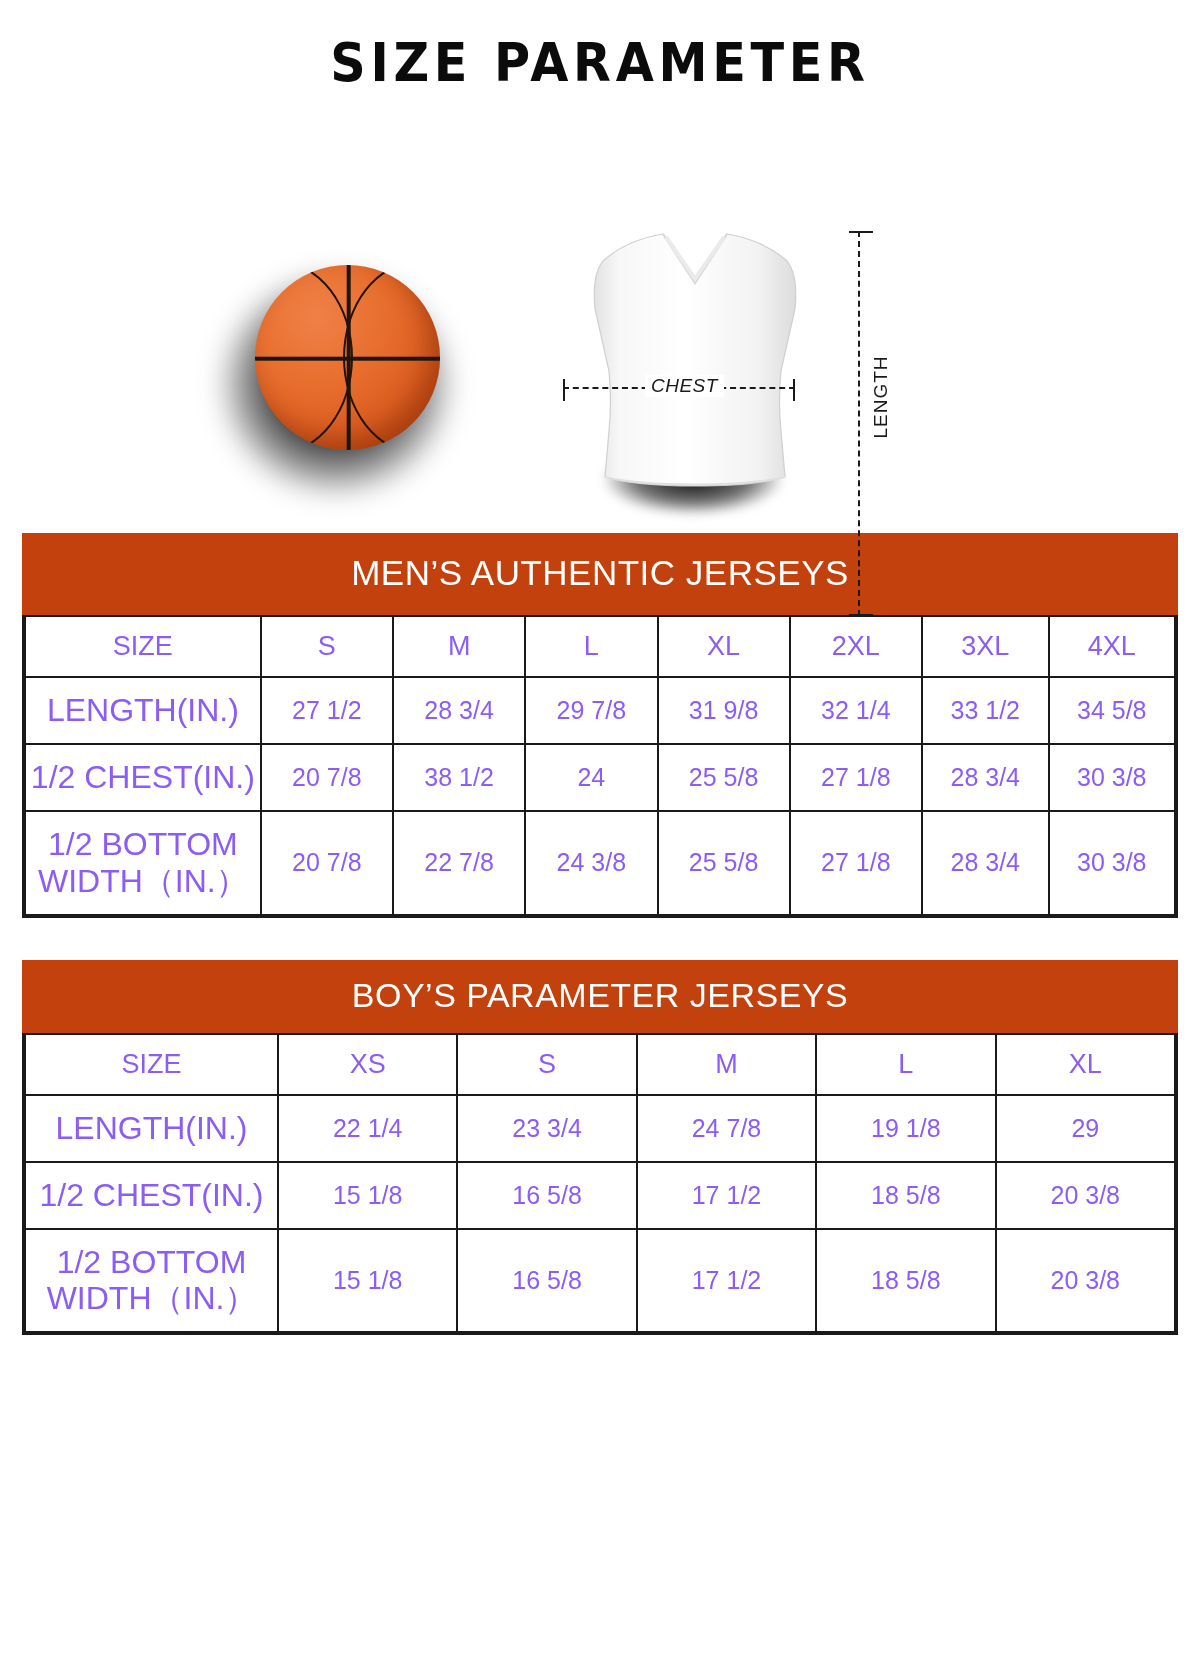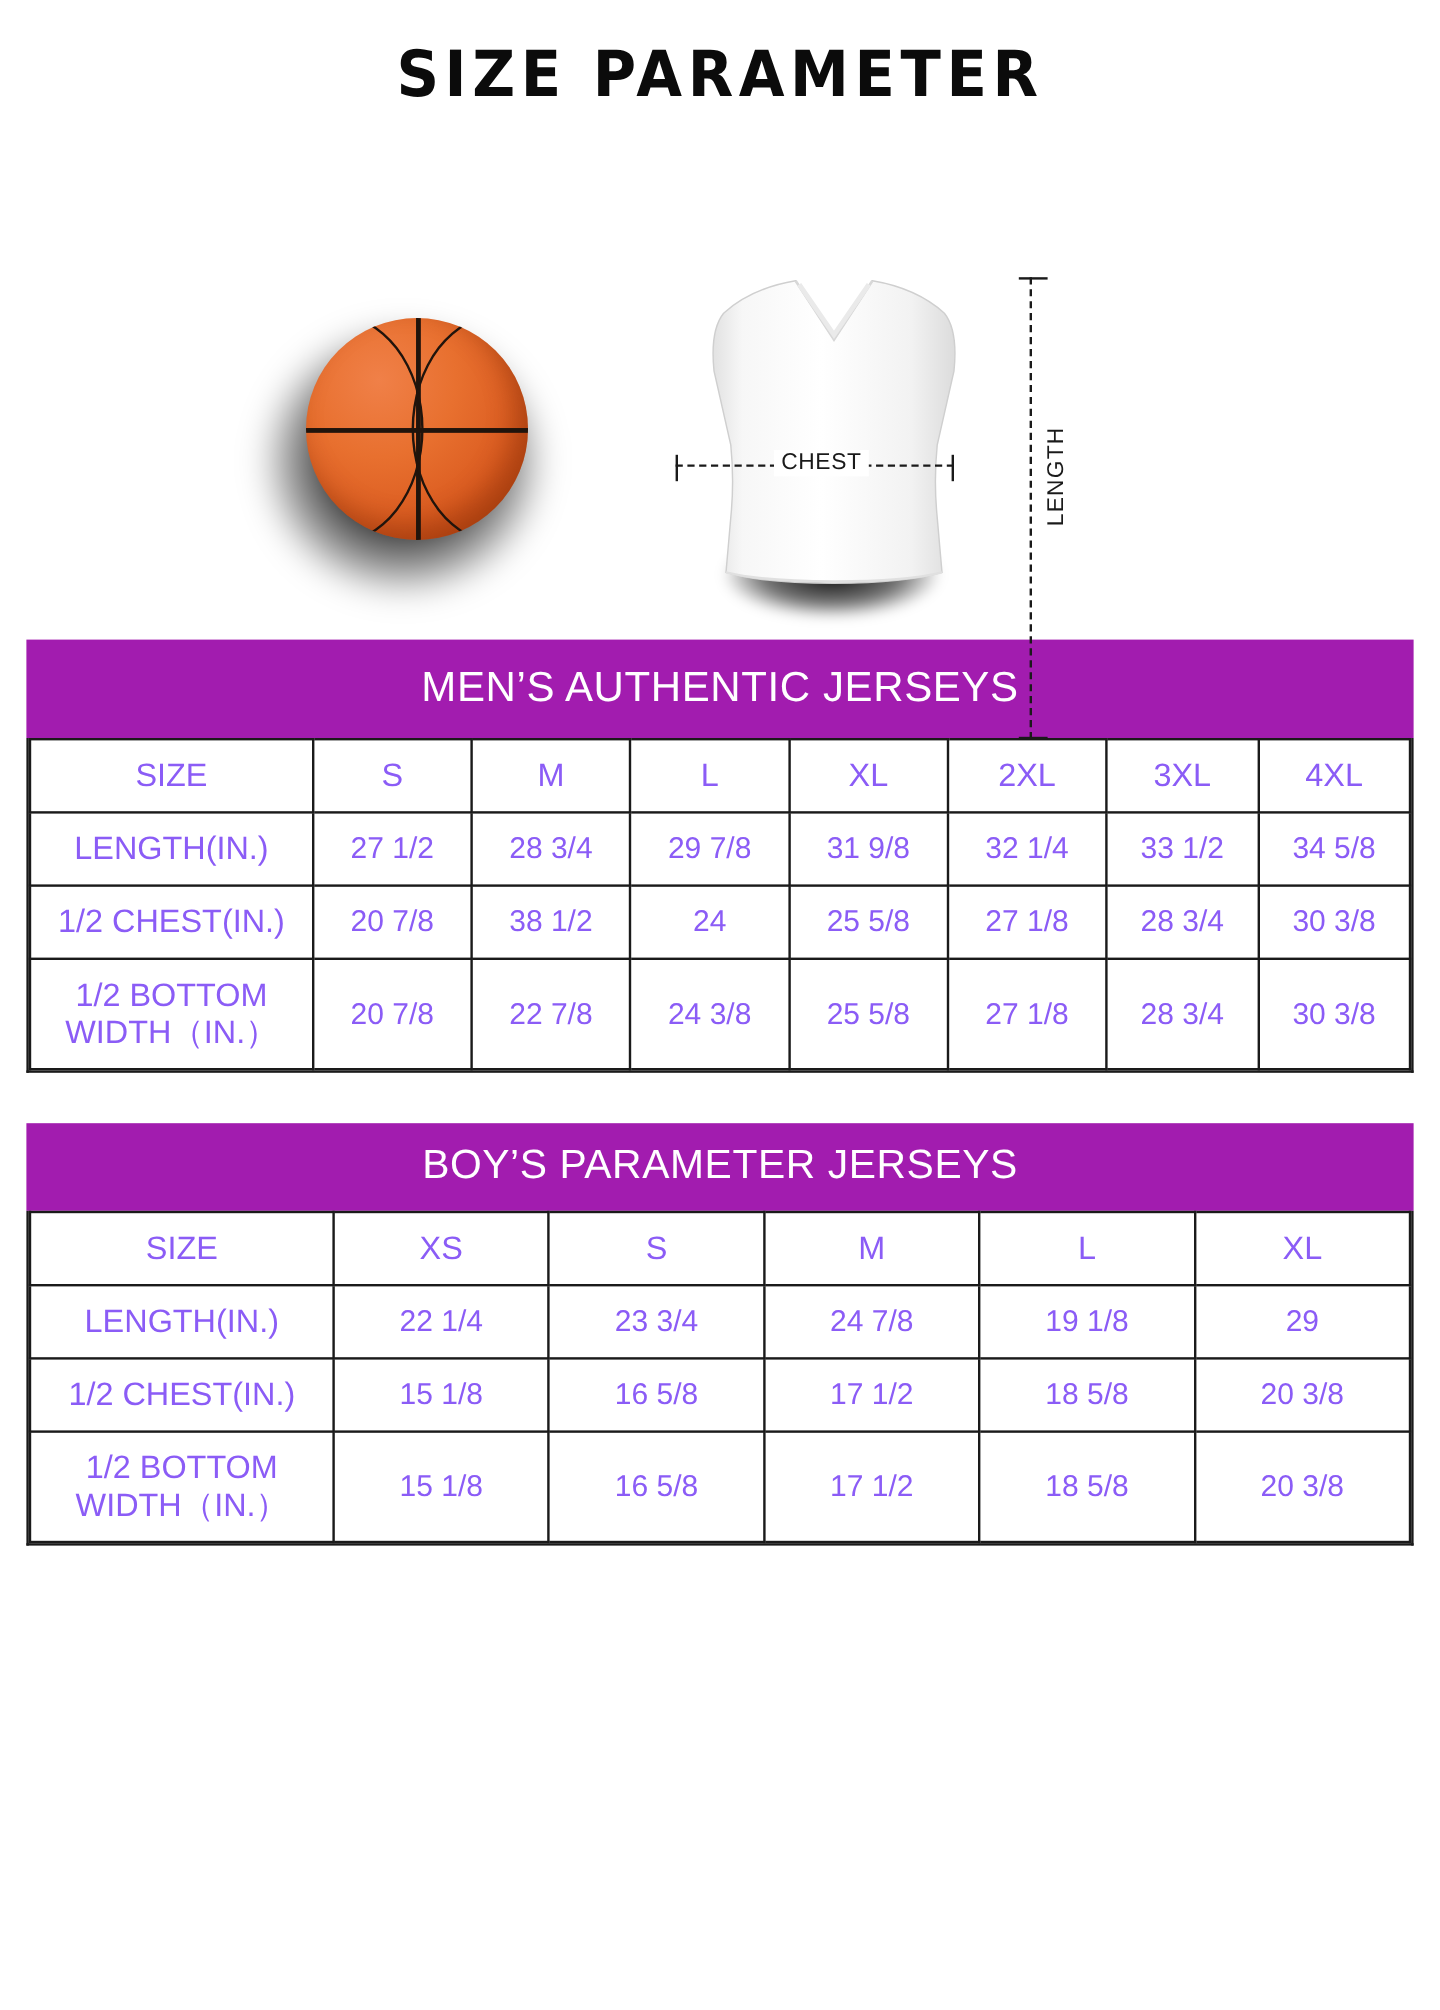--- a/index.html
+++ b/index.html
@@ -156,20 +156,21 @@
   .chest-line::after { right: 0; }
   .chest-label {
     position: absolute;
     left: 645px;
     top: 272px;
     background: #ffffff;
     padding: 0 6px;
     font-size: 19px;
     letter-spacing: 0.5px;
     color: #1a1a1a;
+    font-style: italic;
   }
 
   .length-line {
     position: absolute;
     left: 858px;
     top: 128px;
     width: 1px;
     height: 385px;
     border-left: 2px dashed #1a1a1a;
   }
@@ -197,21 +198,21 @@
     padding: 3px 6px;
   }
 
   
   .table-block {
     margin: 0 22px;
   }
   .table-block + .table-block { margin-top: 42px; }
 
   .tbl-header {
-    background: #a21caf;
+    background: #c2410c;
     color: #ffffff;
     text-align: center;
     font-size: 35px;
     letter-spacing: 0.5px;
     padding: 20px 0 22px 0;
     box-sizing: border-box;
   }
   .tbl-header.boys {
     font-size: 34px;
     padding: 16px 0 18px 0;
@@ -224,21 +225,21 @@
   }
   table td {
     border: 2px solid #1a1a1a;
     text-align: center;
     font-size: 25px;
     color: #8b5cf6;
     padding: 14px 2px;
     white-space: nowrap;
   }
   .men-table td.label, .boy-table td.label {
-    font-size: 27px;
+    font-size: 32px;
     text-align: center;
   }
   .men-table td.sizehdr { font-size: 27px; }
   .boy-table td.sizehdr { font-size: 27px; }
 
   .two-line {
     line-height: 1.15;
     font-size: 24px;
   }
 

